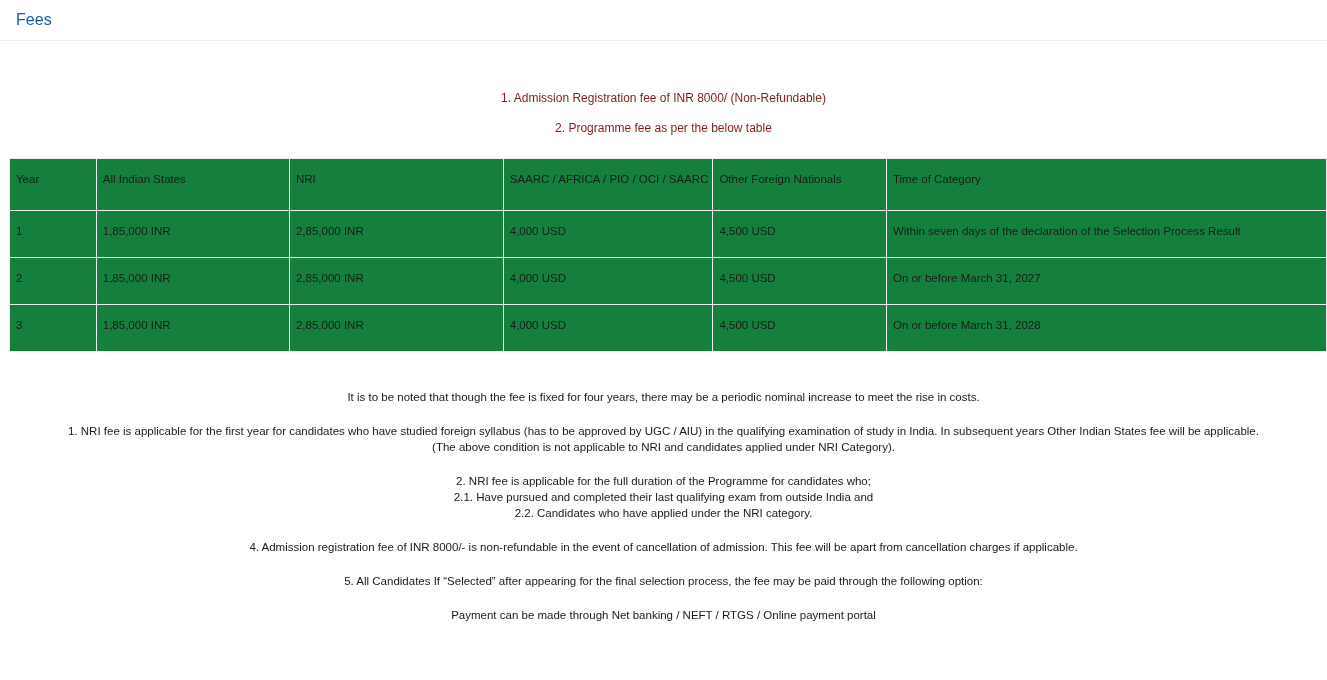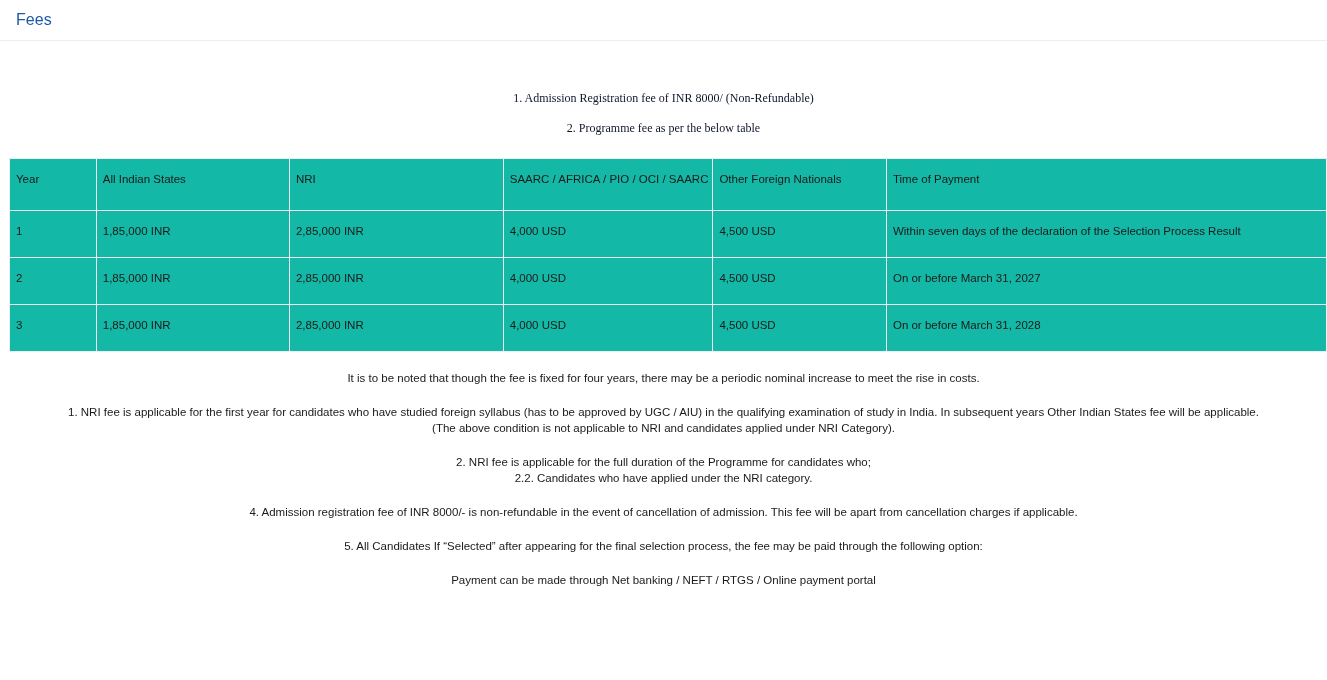--- a/index.html
+++ b/index.html
@@ -33,23 +33,22 @@
   }
 
   
   .intro {
     padding-top: 50px;
     text-align: center;
   }
   .intro-line {
     font-size: 12px;
     line-height: 15px;
-    color: #0f172a;
+    color: #7f1d1d;
     margin-bottom: 15px;
-    font-family: Liberation Serif, serif;
   }
   .intro-line:last-child { margin-bottom: 16px; }
 
   
   .table-wrap {
     margin-top: 22px;
     padding-left: 9px;
   }
   table.fees-table {
     border-collapse: collapse;
@@ -60,35 +59,35 @@
   }
   table.fees-table th,
   table.fees-table td {
     border: 1px solid #eceef0;
     text-align: left;
     vertical-align: top;
     padding: 14px 0 0 6px;
     font-weight: 400;
     height: 33px;
     box-sizing: border-box;
-    background: #14b8a6;
+    background: #15803d;
   }
   table.fees-table tr { height: 47px; }
   table.fees-table th { height: 52px; }
 
   .col-year    { width: 84px; }
   .col-states  { width: 187px; }
   .col-nri     { width: 207px; }
   .col-saarc   { width: 203px; }
   .col-foreign { width: 168px; }
   .col-time    { width: 426px; }
 
   
   .notes {
-    margin-top: 18px;
+    margin-top: 37px;
     text-align: center;
     font-size: 11.5px;
     line-height: 16px;
     color: #1a1a1a;
   }
   .note-block { margin-bottom: 18px; }
   .note-block:last-child { margin-bottom: 0; }
   .note-line { display: block; }
 </style>
 </head>
@@ -105,21 +104,21 @@
 
 <div class="table-wrap">
   <table class="fees-table">
     <thead>
       <tr>
         <th class="col-year">Year</th>
         <th class="col-states">All Indian States</th>
         <th class="col-nri">NRI</th>
         <th class="col-saarc">SAARC / AFRICA / PIO / OCI / SAARC</th>
         <th class="col-foreign">Other Foreign Nationals</th>
-        <th class="col-time">Time of Payment</th>
+        <th class="col-time">Time of Category</th>
       </tr>
     </thead>
     <tbody>
       <tr>
         <td class="col-year">1</td>
         <td class="col-states">1,85,000 INR</td>
         <td class="col-nri">2,85,000 INR</td>
         <td class="col-saarc">4,000 USD</td>
         <td class="col-foreign">4,500  USD</td>
         <td class="col-time">Within seven days of the declaration of the Selection Process Result</td>
@@ -149,20 +148,21 @@
     <span class="note-line">It is to be noted that though the fee is fixed for four years, there may be a periodic nominal increase to meet the rise in costs.</span>
   </div>
 
   <div class="note-block">
     <span class="note-line">1. NRI fee is applicable for the first year for candidates who have studied foreign syllabus (has to be approved by UGC / AIU) in the qualifying examination of study in India. In subsequent years Other Indian States fee will be applicable.</span>
     <span class="note-line">(The above condition is not applicable to NRI and candidates applied under NRI Category).</span>
   </div>
 
   <div class="note-block">
     <span class="note-line">2. NRI fee is applicable for the full duration of the Programme for candidates who;</span>
+    <span class="note-line">2.1. Have pursued and completed their last qualifying exam from outside India and</span>
     <span class="note-line">2.2. Candidates who have applied under the NRI category.</span>
   </div>
 
 
   <div class="note-block">
     <span class="note-line">4. Admission registration fee of INR 8000/- is non-refundable in the event of cancellation of admission. This fee will be apart from cancellation charges if applicable.</span>
   </div>
 
   <div class="note-block">
     <span class="note-line">5. All Candidates If “Selected” after appearing for the final selection process, the fee may be paid through the following option:</span>

